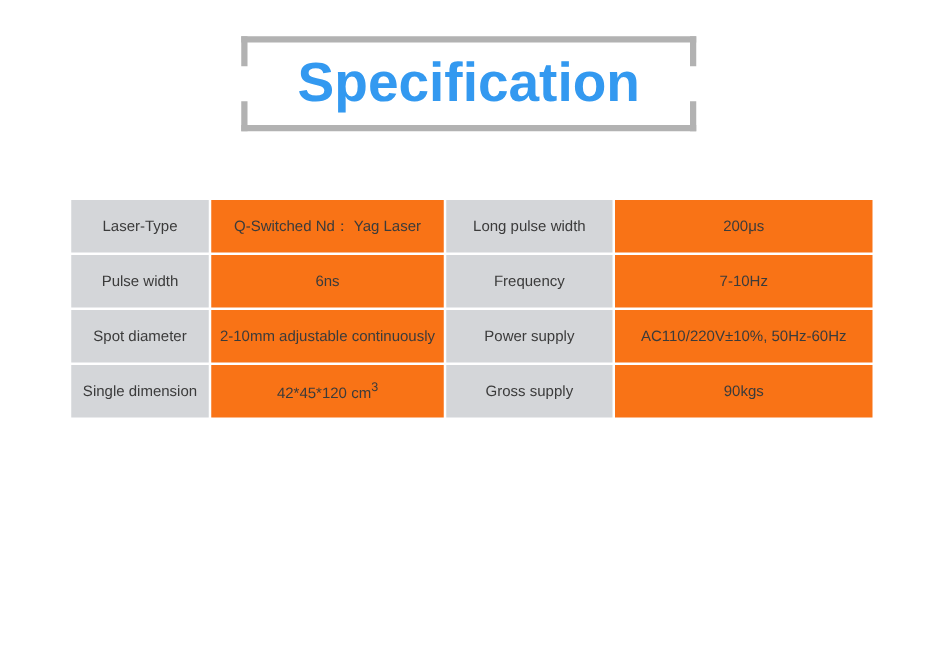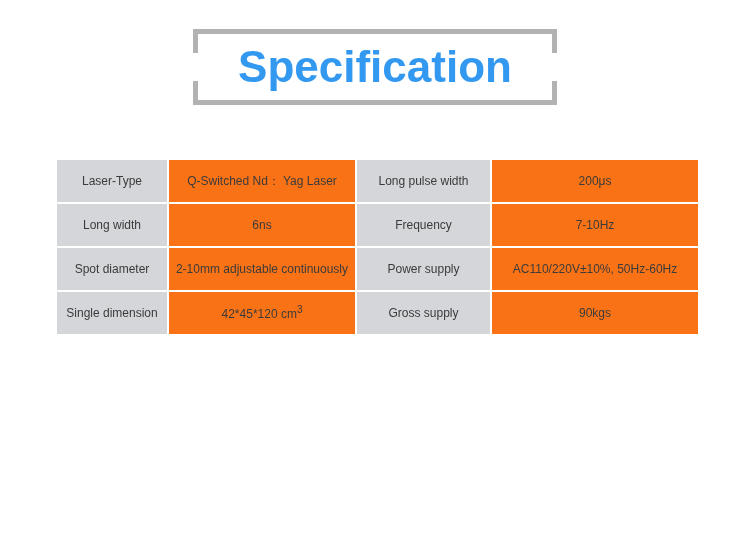--- a/index.html
+++ b/index.html
@@ -136,21 +136,21 @@
     <col class="c-value-right">
   </colgroup>
   <tbody>
     <tr>
       <td class="label-cell">Laser-Type</td>
       <td class="value-cell align-left">Q-Switched Nd： Yag Laser</td>
       <td class="label-cell">Long pulse width</td>
       <td class="value-cell">200μs</td>
     </tr>
     <tr>
-      <td class="label-cell">Long width</td>
+      <td class="label-cell">Pulse width</td>
       <td class="value-cell">6ns</td>
       <td class="label-cell">Frequency</td>
       <td class="value-cell">7-10Hz</td>
     </tr>
     <tr>
       <td class="label-cell">Spot diameter</td>
       <td class="value-cell small-text">2-10mm adjustable continuously</td>
       <td class="label-cell">Power supply</td>
       <td class="value-cell">AC110/220V±10%,  50Hz-60Hz</td>
     </tr>

